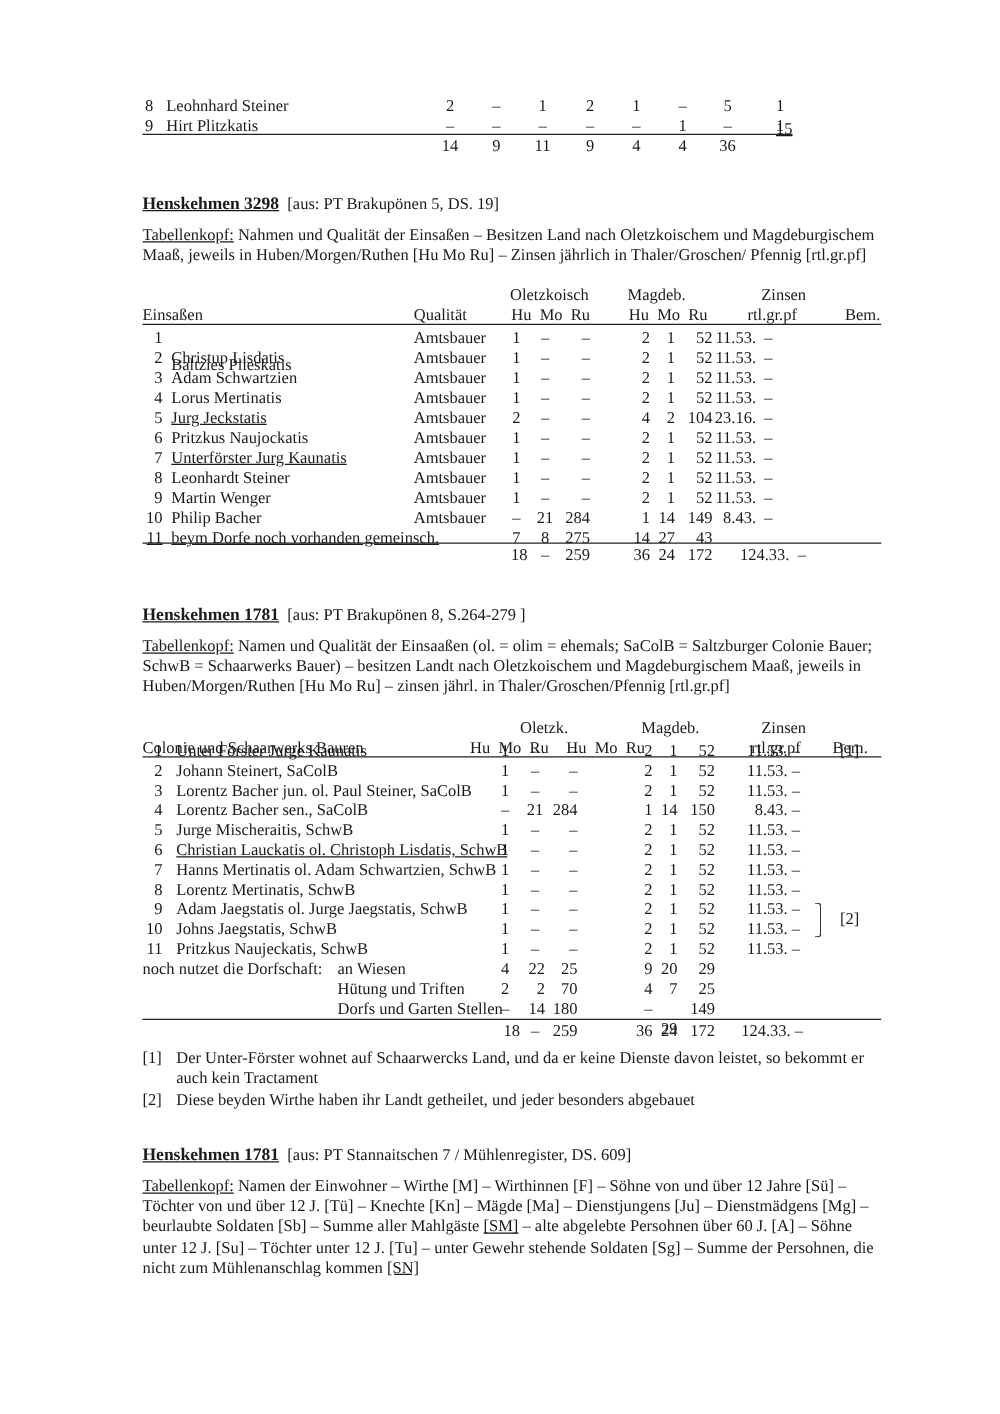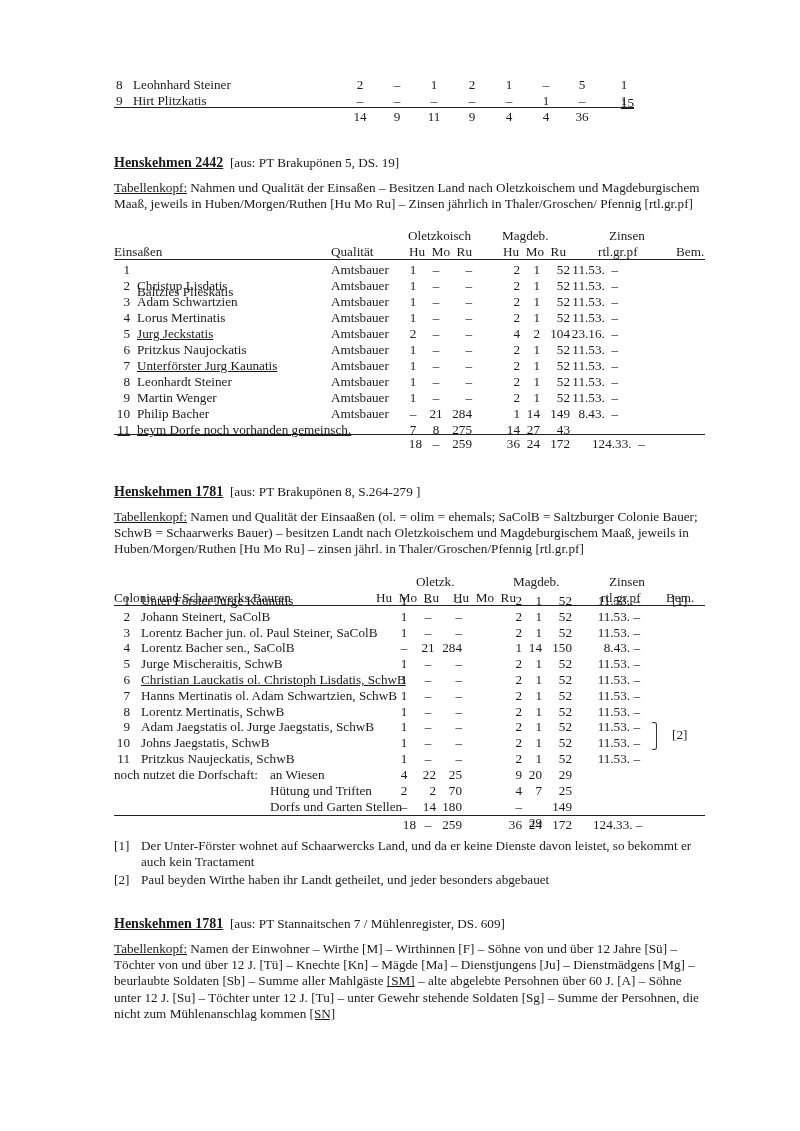--- a/index.html
+++ b/index.html
@@ -47,21 +47,21 @@
   <div class="abs c" style="left:424px;top:109px;width:20px;">11</div>
   <div class="abs c" style="left:462px;top:109px;width:20px;">9</div>
   <div class="abs c" style="left:499px;top:109px;width:20px;">4</div>
   <div class="abs c" style="left:536px;top:109px;width:20px;">4</div>
   <div class="abs c" style="left:572px;top:109px;width:20px;">36</div>
   <div class="abs c u" style="left:614px;top:95px;width:20px;text-align:right;">15</div>
 </div>
 
 <div>
   <div class="abs" style="left:114px;top:155px;">
-    <span class="title">Henskehmen  2442</span>&nbsp;
+    <span class="title">Henskehmen  3298</span>&nbsp;
     <span>[aus: PT Brakupönen 5,  DS. 19]</span>
   </div>
   <div class="para" style="top:180px;">
     <span class="u">Tabellenkopf:</span><span> Nahmen und Qualität der Einsaßen – Besitzen Land nach Oletzkoischem und Magdeburgischem Maaß, jeweils in Huben/Morgen/Ruthen [Hu  Mo  Ru] – Zinsen jährlich in Thaler/Groschen/ Pfennig [rtl.gr.pf]</span>
   </div>
 
   <div class="abs" style="left:408px;top:228px;">Oletzkoisch</div>
   <div class="abs" style="left:502px;top:228px;">Magdeb.</div>
   <div class="abs" style="left:609px;top:228px;">Zinsen</div>
   <div class="abs" style="left:114px;top:244px;">Einsaßen</div>
@@ -416,21 +416,21 @@
     <div class="abs r" style="left:500px;top:817px;width:22px;">36</div>
     <div class="abs r" style="left:522px;top:817px;width:20px;">24</div>
     <div class="abs r" style="left:544px;top:817px;width:28px;">172</div>
     <div class="abs" style="left:593px;top:817px;">124.33. –</div>
   </div>
 
   <div>
     <div class="abs" style="left:114px;top:838px;">[1]</div>
     <div class="abs" style="left:141px;top:838px;width:565px;white-space:normal;line-height:16px;">Der Unter-Förster wohnet auf Schaarwercks Land, und da er keine Dienste davon leistet, so bekommt er auch kein Tractament</div>
     <div class="abs" style="left:114px;top:872px;">[2]</div>
-    <div class="abs" style="left:141px;top:872px;">Paul beyden Wirthe haben ihr Landt getheilet, und jeder besonders abgebauet</div>
+    <div class="abs" style="left:141px;top:872px;">Diese beyden Wirthe haben ihr Landt getheilet, und jeder besonders abgebauet</div>
   </div>
 </div>
 
 <div>
   <div class="abs" style="left:114px;top:916px;">
     <span class="title">Henskehmen  1781</span>&nbsp;
     <span>[aus: PT Stannaitschen 7 / Mühlenregister,  DS. 609]</span>
   </div>
   <div class="para" style="top:941px;">
     <span class="u">Tabellenkopf:</span><span> Namen der Einwohner – Wirthe [M] – Wirthinnen [F] – Söhne von und über 12 Jahre [Sü] – Töchter von und über 12 J. [Tü] – Knechte [Kn] – Mägde [Ma] – Dienstjungens [Ju] – Dienstmädgens [Mg] – beurlaubte Soldaten [Sb] – Summe aller Mahlgäste </span><span class="u">[SM]</span><span> – alte abgelebte Persohnen über 60 J. [A] – Söhne unter 12 J. [Su] – Töchter unter 12 J. [Tu] – unter Gewehr stehende Soldaten [Sg] – Summe der Persohnen, die nicht zum Mühlenanschlag kommen </span><span class="u">[SN]</span>

